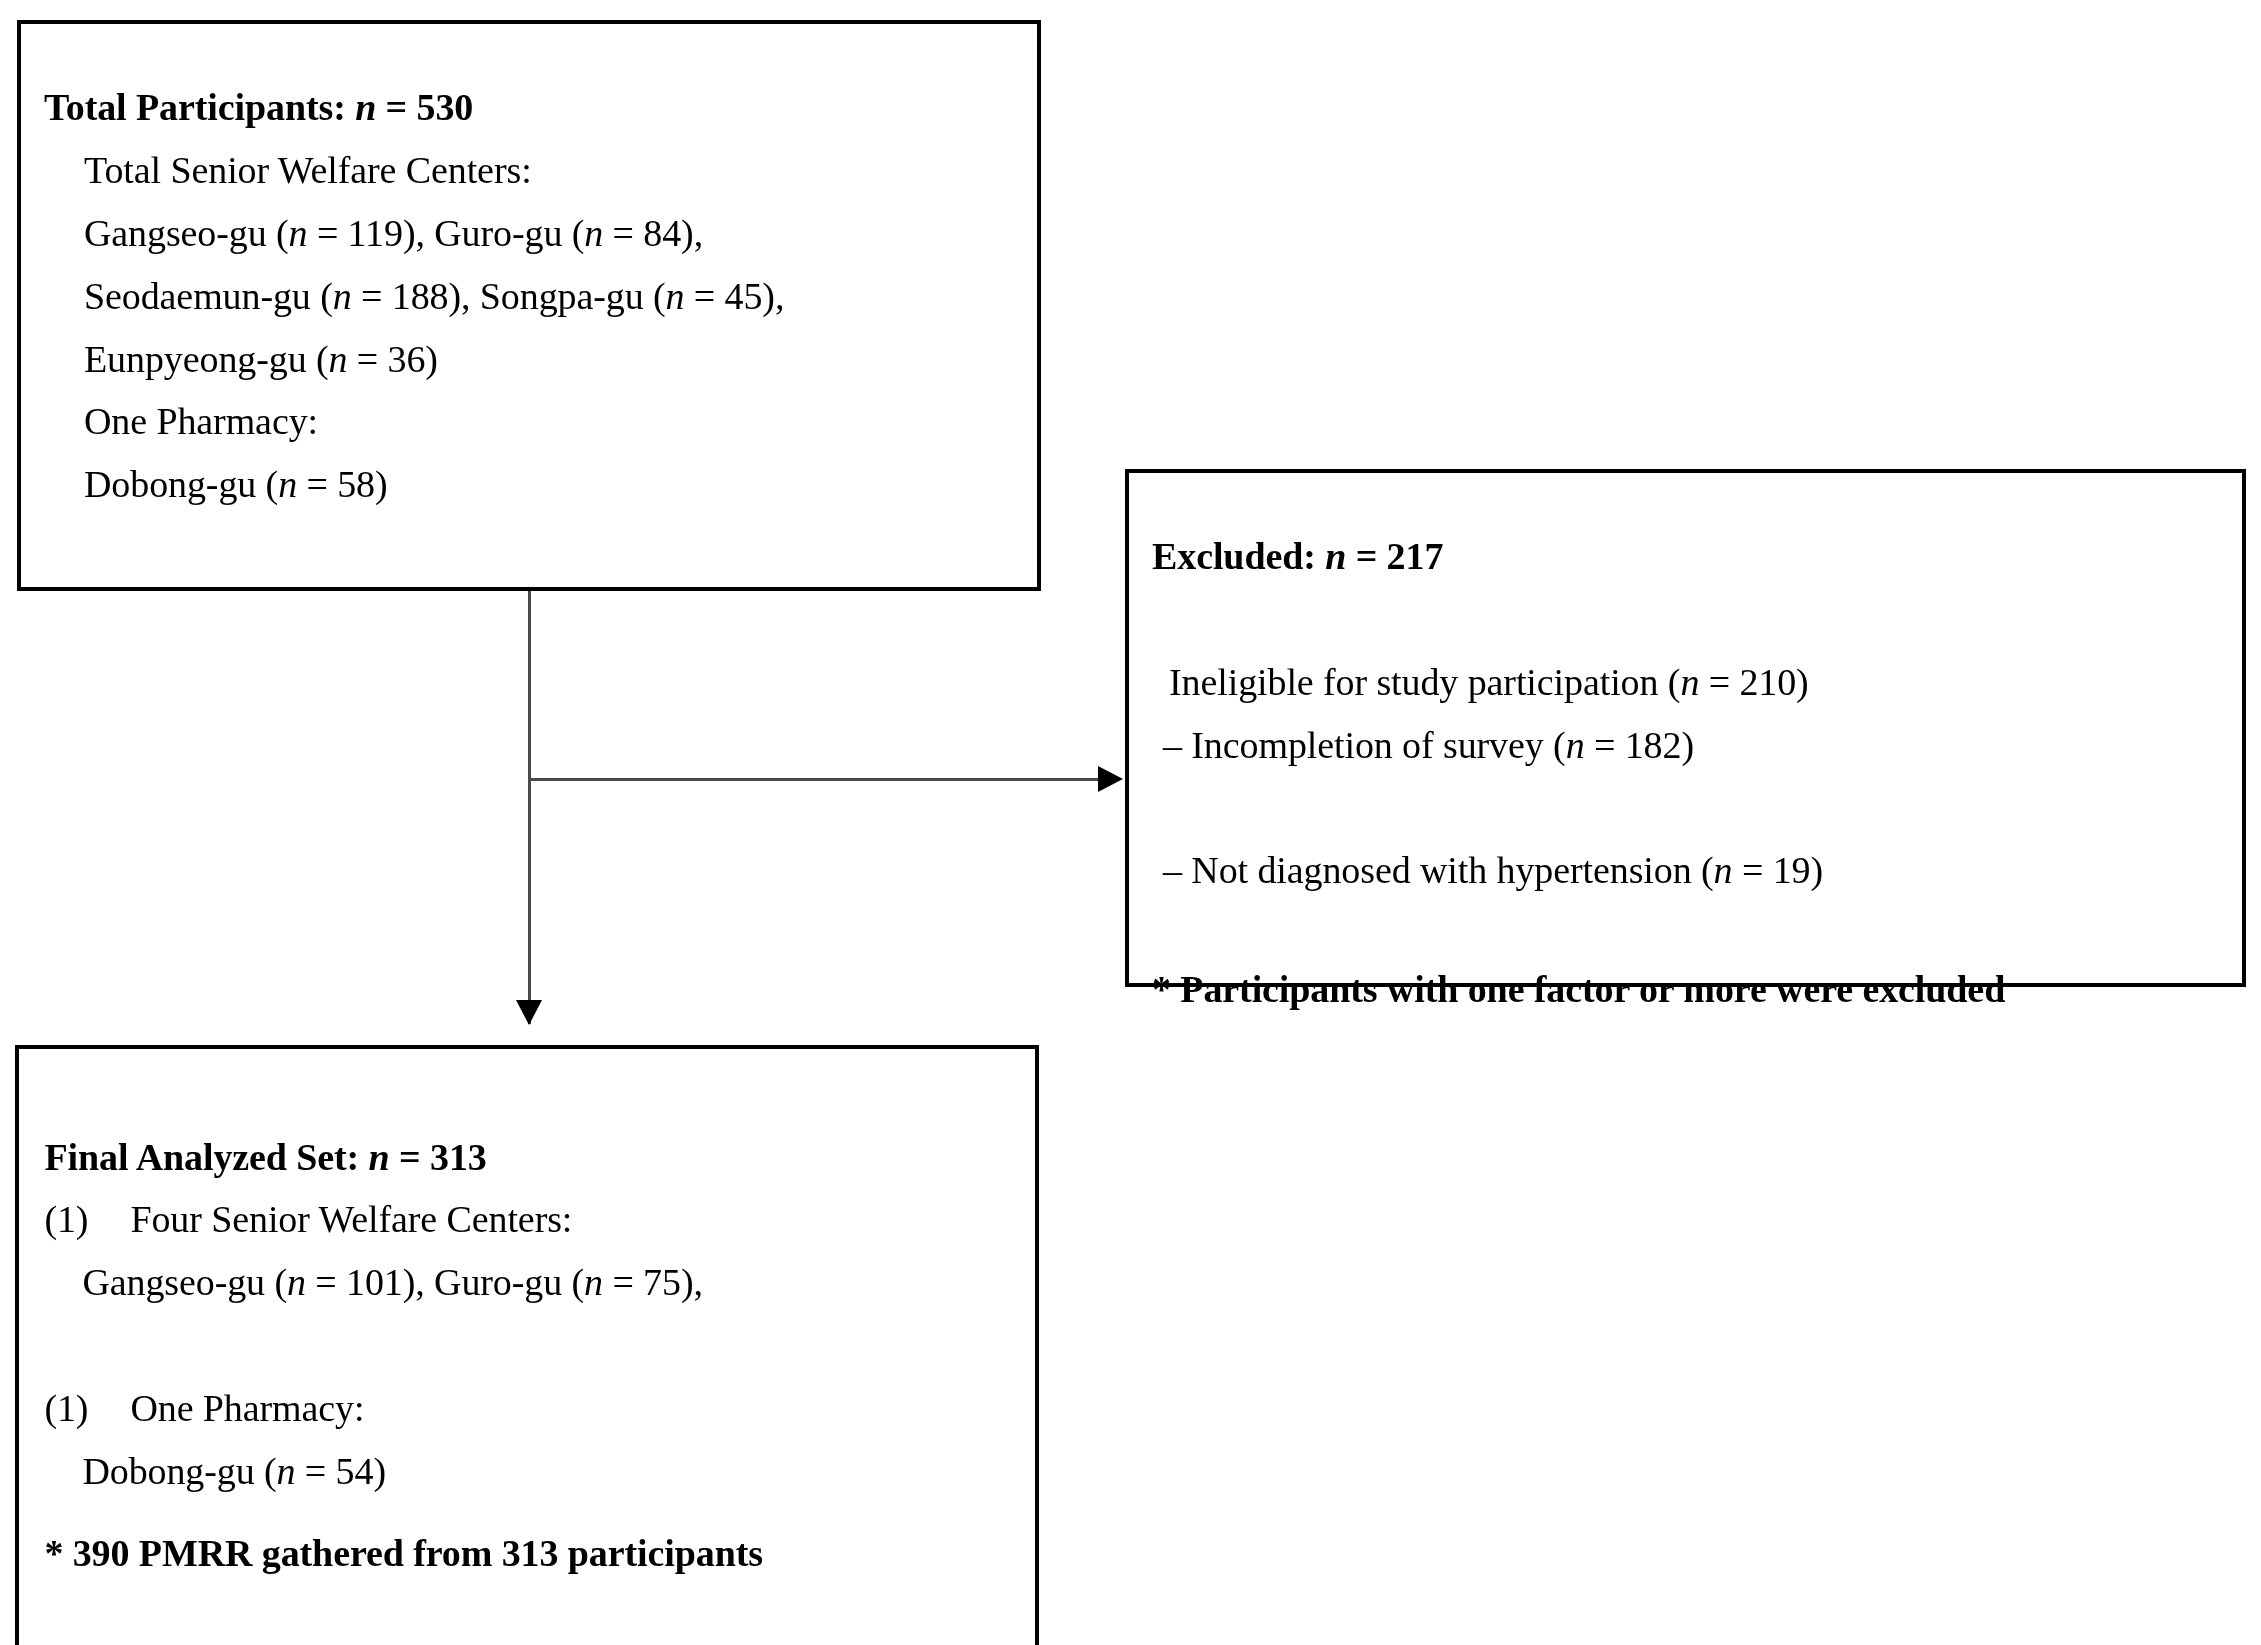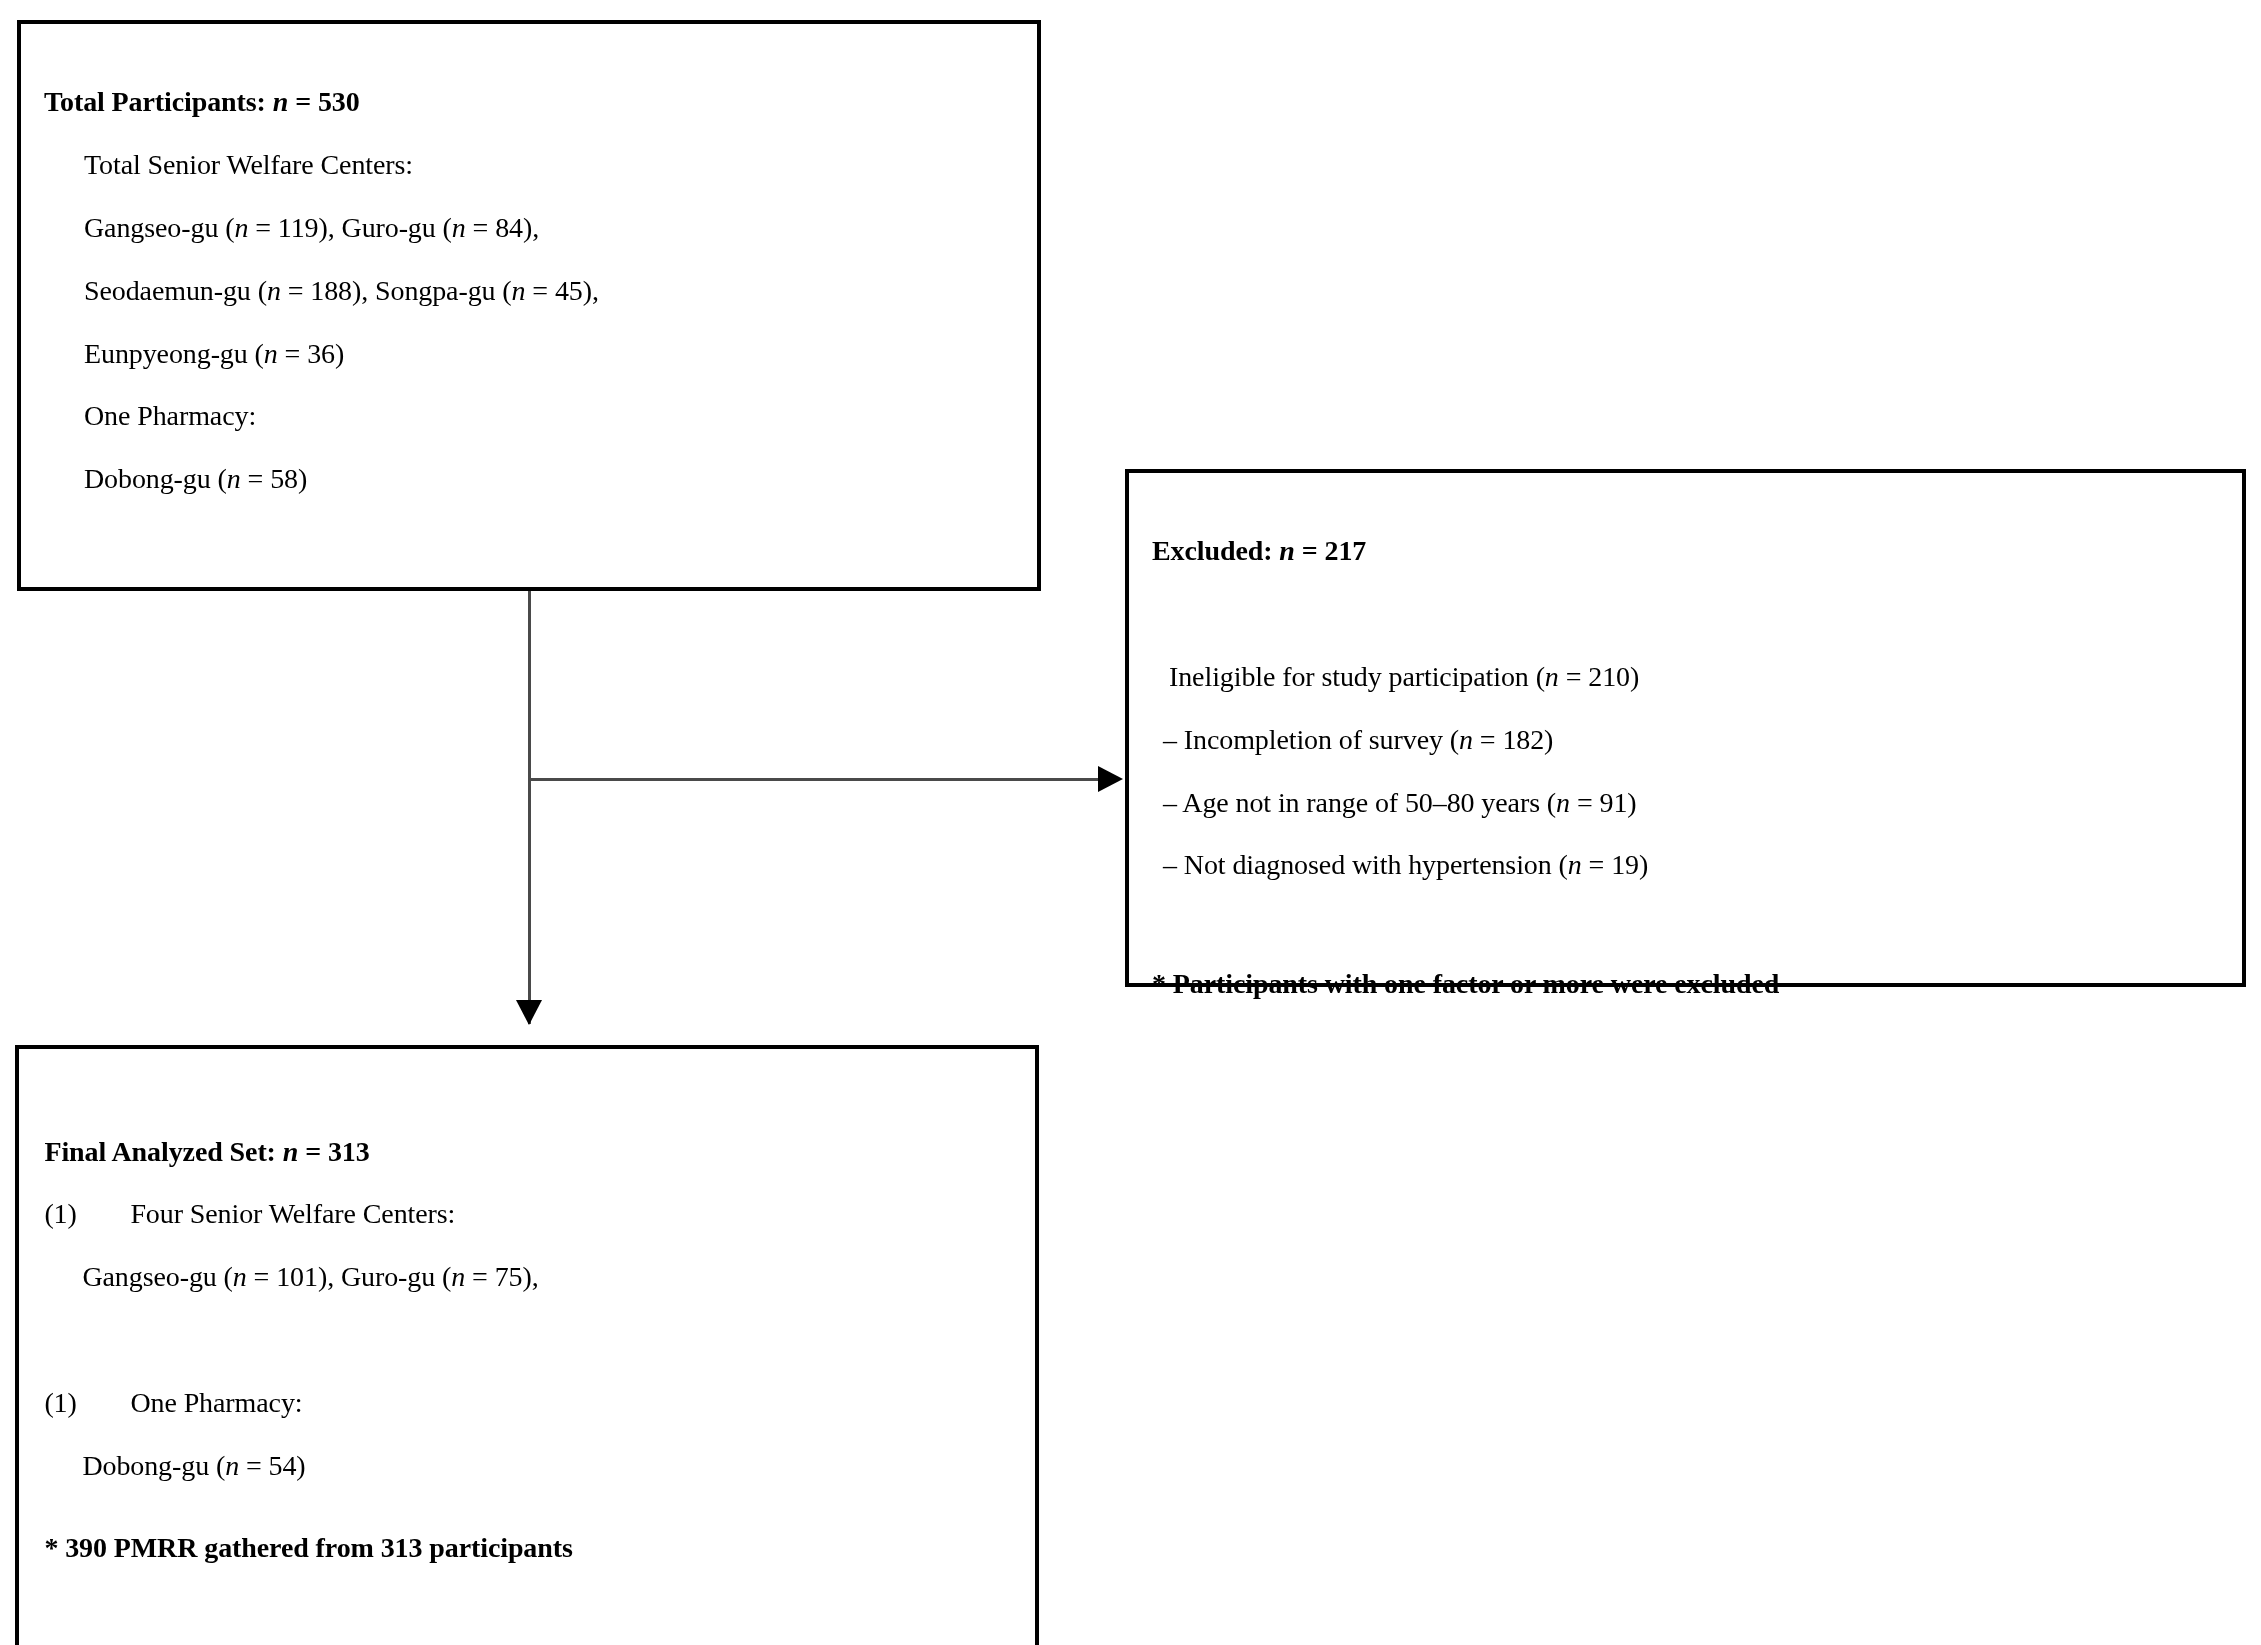--- a/index.html
+++ b/index.html
@@ -32,21 +32,21 @@
     position: absolute;
     left: 0; top: 0;
     width: 100%;
     height: 100%;
   }
 
   
   .tline {
     position: absolute;
     white-space: nowrap;
-    font-size: 28px;
+    font-size: 38px;
     line-height: 1;
     letter-spacing: -0.1px;
     font-family: Liberation Serif, serif;
   }
   .tline.bold { font-weight: bold; }
   .it { font-style: italic; }
 
   
   .vline {
     position: absolute;
@@ -105,21 +105,20 @@
     <div class="box-inner">
 
       <div class="tline bold" style="left:23px; top:64px;">
         <span>Excluded:</span>
         <span class="it">n</span>
         <span>= 217</span>
       </div>
 
       <div class="tline" style="left:40px; top:190px;">Ineligible for study participation (<span class="it">n</span> = 210)</div>
       <div class="tline" style="left:34px; top:253px;">– Incompletion of survey (<span class="it">n</span> = 182)</div>
-      <div class="tline" style="left:34px; top:316px;">– Age not in range of 50–80 years (<span class="it">n</span> = 91)</div>
       <div class="tline" style="left:34px; top:378px;">– Not diagnosed with hypertension (<span class="it">n</span> = 19)</div>
 
       <div class="tline bold" style="left:23px; top:497px;">* Participants with one factor or more were excluded</div>
 
     </div>
   </div>
 
   <div class="box" id="box-final">
     <div class="box-inner">
 

